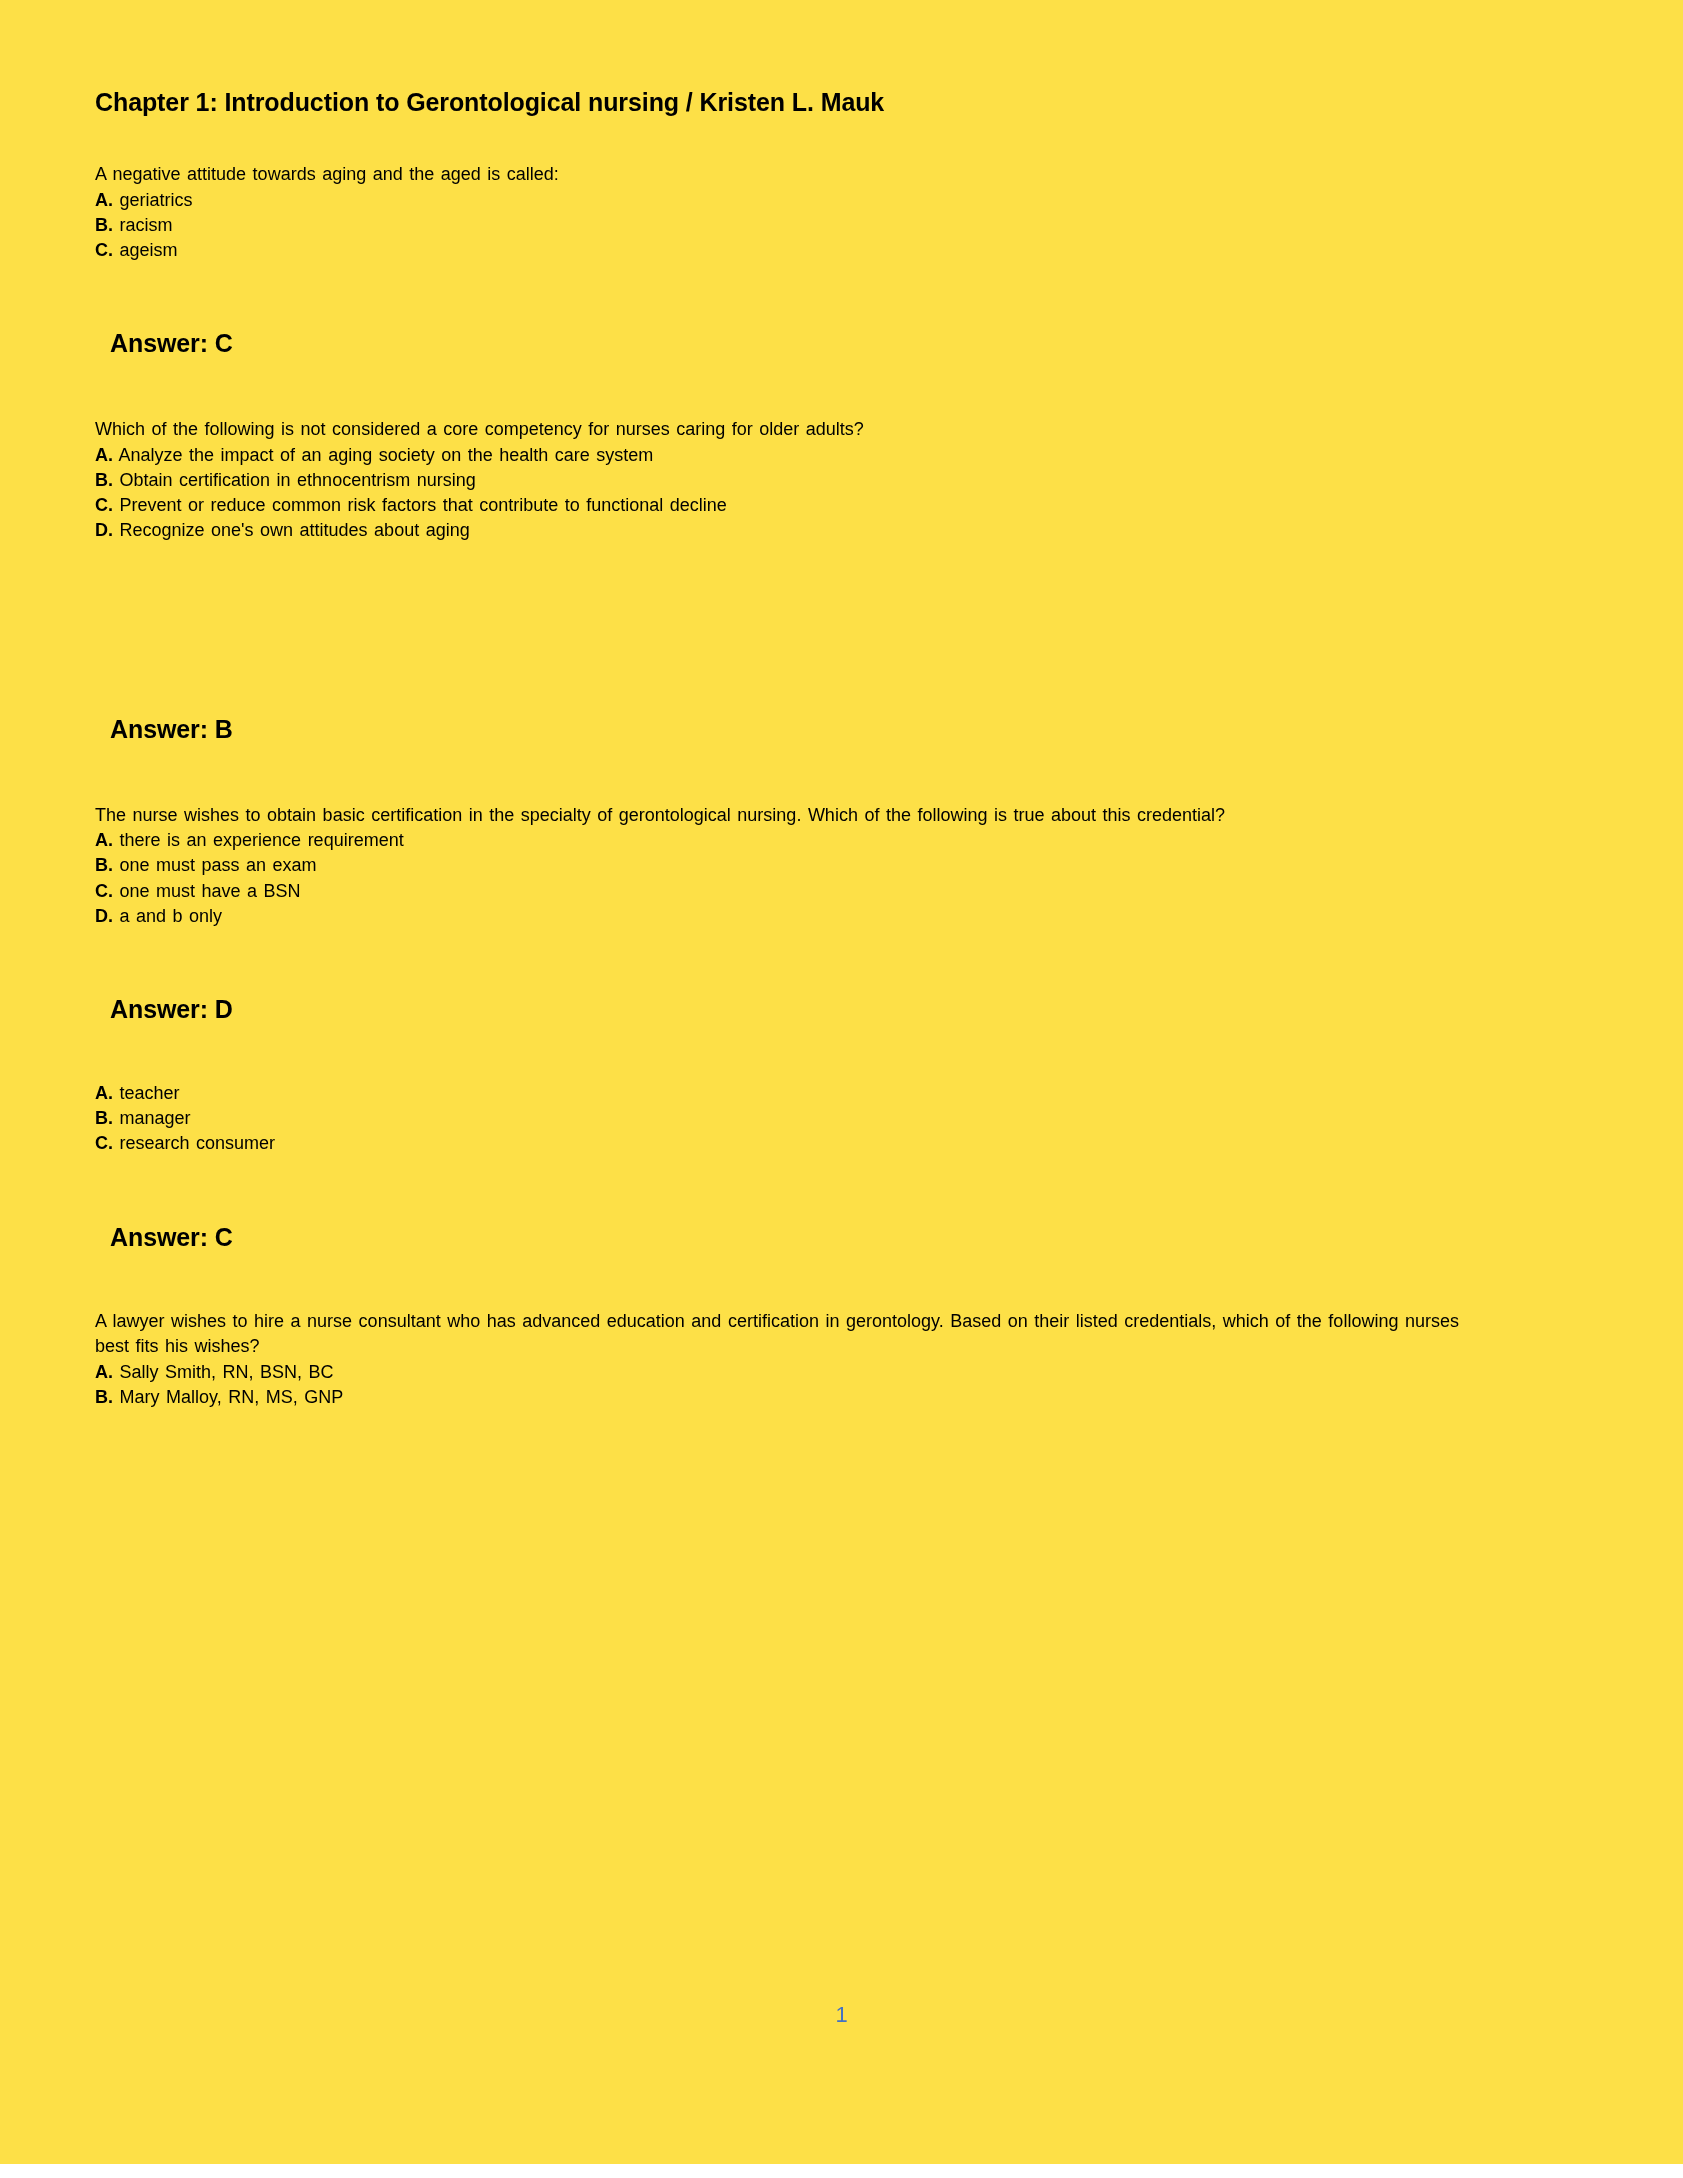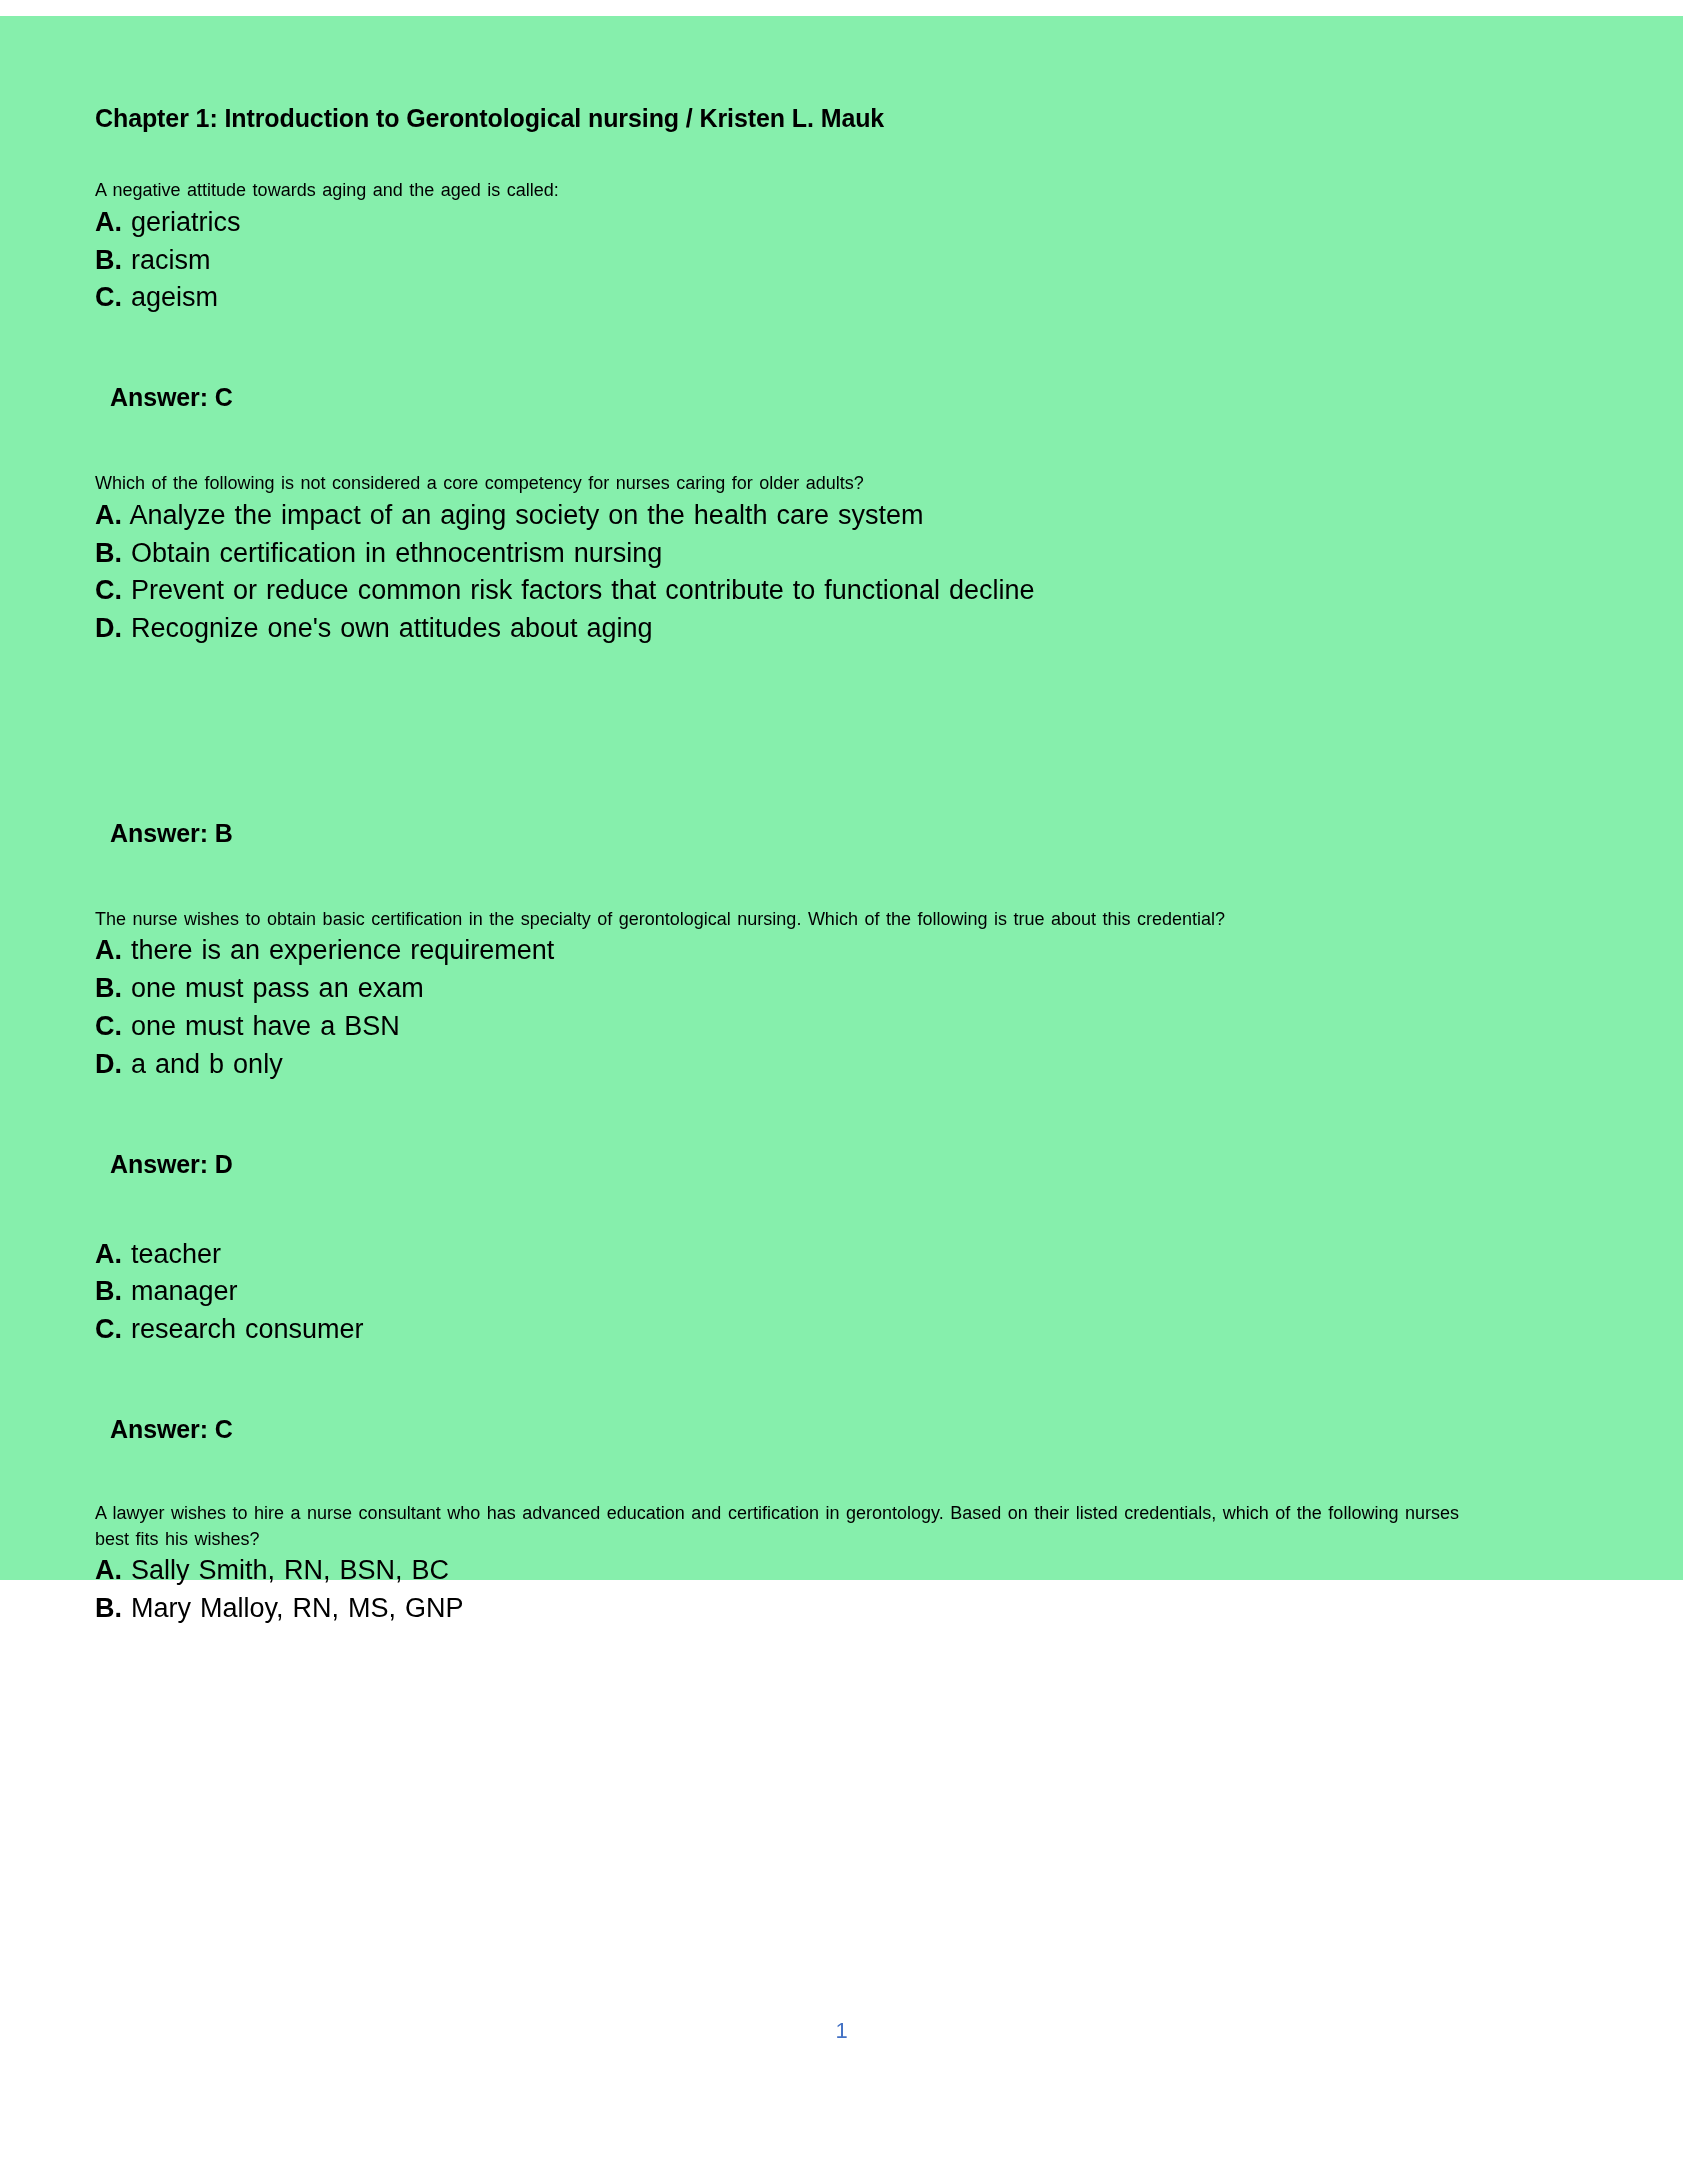--- a/index.html
+++ b/index.html
@@ -11,24 +11,24 @@
     width: 1683px;
     height: 2178px;
     position: relative;
     font-family: "Liberation Sans", sans-serif;
     color: #000000;
     overflow: hidden;
   }
 
   .page {
     position: absolute;
-    top: 16px; left: 0;
+    top: 0; left: 0;
     width: 1683px;
-    height: 1564px;
-    background: #86efac;
+    height: 2164px;
+    background: #fde047;
   }
 
   .content {
     position: absolute;
     left: 95px;
     top: 87px;
     width: 1390px;
   }
 
   .doc-title {
@@ -46,21 +46,21 @@
 
   .stem {
     font-size: 18px;
     line-height: 1.42;
     font-weight: normal;
     margin: 0;
     word-spacing: 1.5px;
   }
 
   .opt {
-    font-size: 27px;
+    font-size: 18px;
     line-height: 1.40;
     margin: 0;
     word-spacing: 1.5px;
     white-space: nowrap;
   }
   .opt .lbl {
     font-weight: bold;
   }
 
   .answer {

